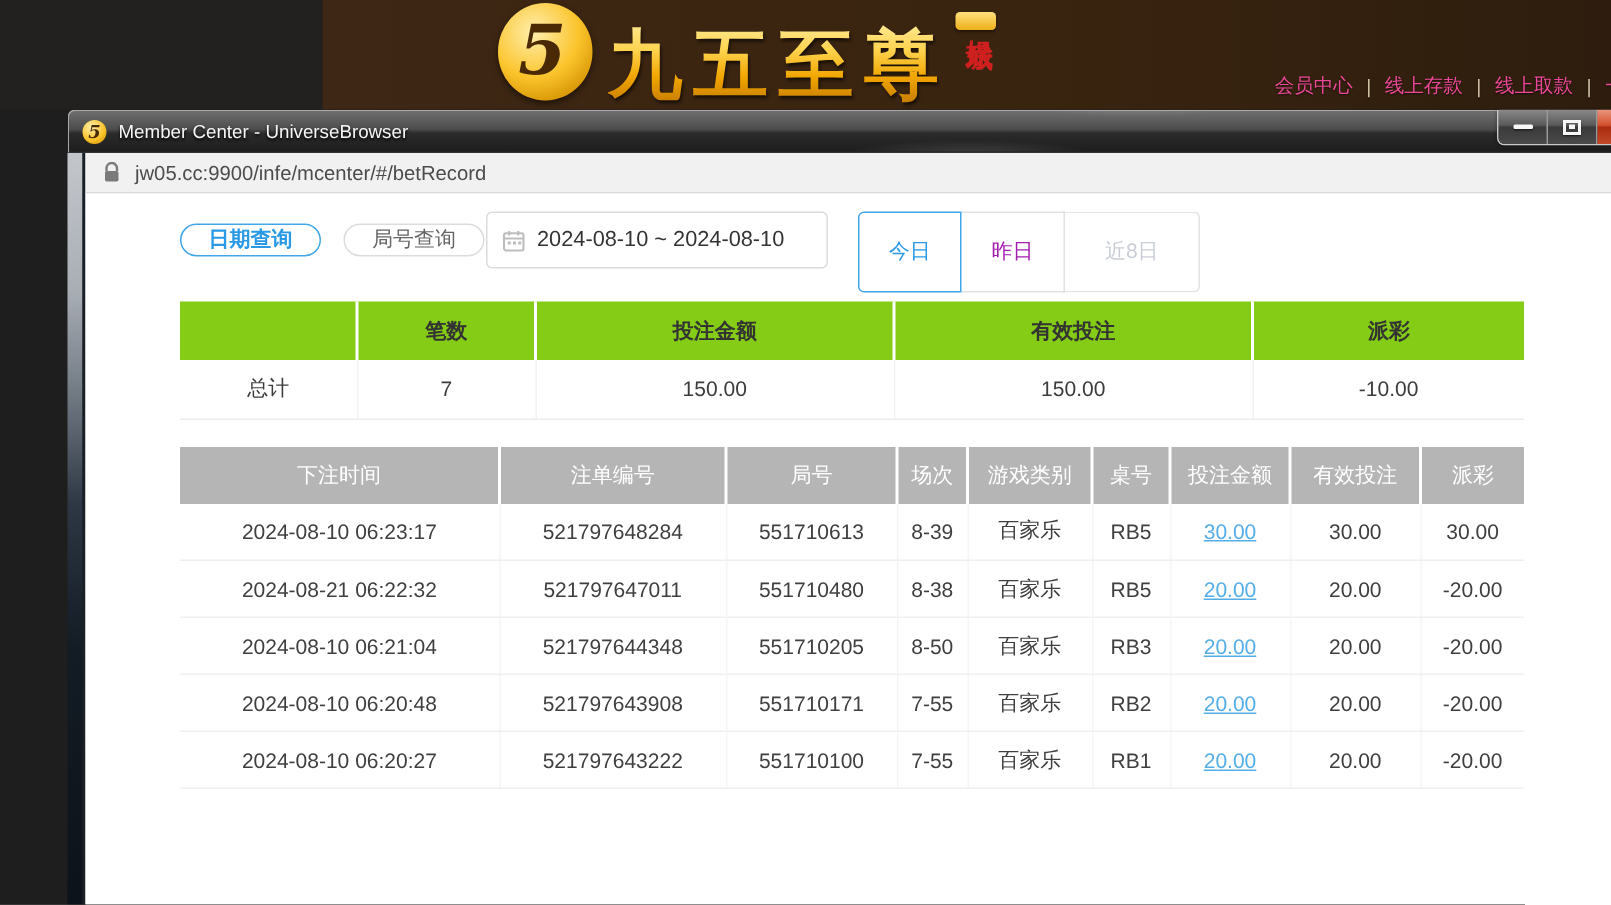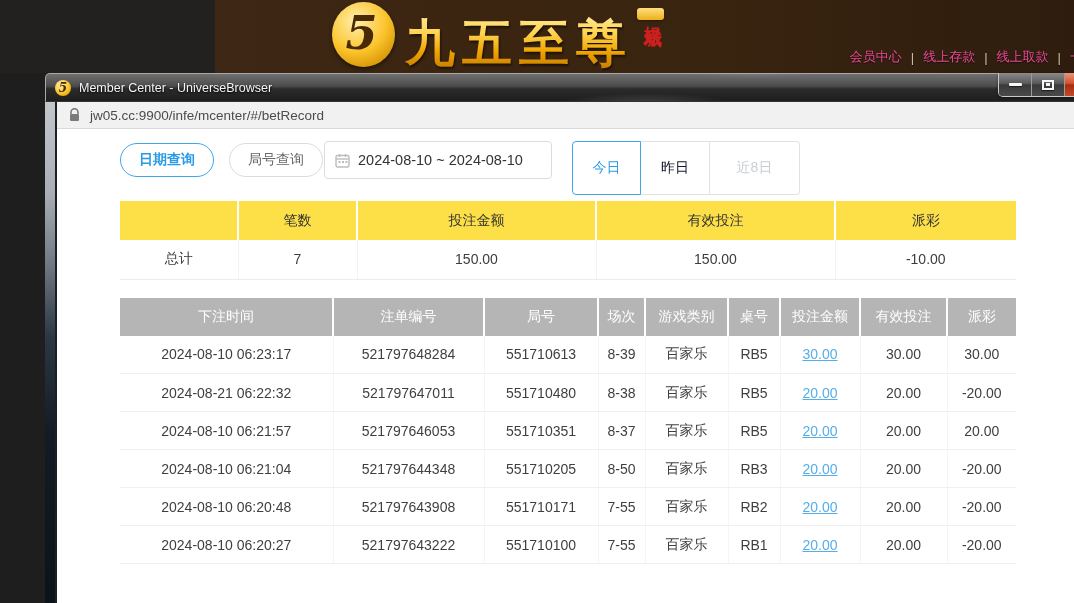--- a/index.html
+++ b/index.html
@@ -71,40 +71,40 @@
   .win-content { flex:1; background:#fff; display:flex; flex-direction:column; min-width:0; }
 
   .urlbar { height:27px; flex:0 0 auto; background:#f1f1f1; border-bottom:1px solid #d9d9d9;
             display:flex; align-items:center; padding-left:12px; gap:10px; }
   .url-text { color:#4c4c4c; font-size:13.5px; }
 
   .page { flex:1; background:#fff; padding:12px 0 0 63px; }
 
   
   .filters { display:flex; align-items:center; }
-  .pill { height:34px; padding:0 18px; border-radius:17px; background:#fff; font-size:14px;
+  .pill { height:22px; padding:0 18px; border-radius:17px; background:#fff; font-size:14px;
           display:flex; align-items:center; cursor:pointer; }
   .pill.active { border:1px solid #41a7e8; color:#2a9ae6; font-weight:bold; }
   .pill.inactive { border:1px solid #dcdcdc; color:#666; margin-left:15px; }
   .datebox { margin-left:1px; width:228px; height:38px; border:1px solid #dcdcdc; border-radius:4px;
              display:flex; align-items:center; padding-left:10px; gap:8px; cursor:pointer; }
   .datebox .date-text { color:#333; font-size:14.5px; }
   .seg { margin-left:20px; display:flex; height:38px; }
   .seg-btn { height:54px; display:flex; align-items:center; justify-content:center; font-size:14px;
              background:#fff; border:1px solid #e2e2e2; cursor:pointer; }
   .seg-btn.today { width:69px; border:1px solid #41a7e8; color:#2a9ae6; border-radius:4px 0 0 4px; z-index:2; }
-  .seg-btn.mid { width:69px; border-left:none; color:#0f172a; }
+  .seg-btn.mid { width:69px; border-left:none; color:#a21caf; }
   .seg-btn.last { width:90px; border-left:none; color:#c9ced6; border-radius:0 4px 4px 0; }
   .search-btn { margin-left:10px; width:78px; height:36px; border:none; border-radius:4px;
                 background:#54b5eb; color:#fff; font-size:14.5px; cursor:pointer; }
 
   
   table { border-collapse:collapse; table-layout:fixed; width:896px; font-size:14px; }
   .summary-table { margin-top:22px; }
-  .summary-table th { height:39px; background:#fde047; color:#333; font-weight:normal;
+  .summary-table th { height:39px; background:#84cc16; color:#333; font-weight:bold;
                       border-right:2px solid #fff; }
   .summary-table th:last-child { border-right:none; }
   .summary-table td { height:39px; background:#fff; text-align:center; color:#3c3c3c;
                       border-bottom:1px solid #ececec; border-right:1px solid #f3f3f3; }
   .summary-table td:last-child { border-right:none; }
 
   .main-table { margin-top:18px; }
   .main-table th { height:38px; background:#b5b5b5; color:#fff; font-weight:normal;
                    border-right:2px solid #fff; }
   .main-table th:last-child { border-right:none; }
@@ -266,31 +266,20 @@
                 <td>521797647011</td>
                 <td>551710480</td>
                 <td>8-38</td>
                 <td>百家乐</td>
                 <td>RB5</td>
                 <td><a class="bet-link">20.00</a></td>
                 <td>20.00</td>
                 <td class="neg">-20.00</td>
               </tr>
               <tr>
-                <td>2024-08-10 06:21:57</td>
-                <td>521797646053</td>
-                <td>551710351</td>
-                <td>8-37</td>
-                <td>百家乐</td>
-                <td>RB5</td>
-                <td><a class="bet-link">20.00</a></td>
-                <td>20.00</td>
-                <td>20.00</td>
-              </tr>
-              <tr>
                 <td>2024-08-10 06:21:04</td>
                 <td>521797644348</td>
                 <td>551710205</td>
                 <td>8-50</td>
                 <td>百家乐</td>
                 <td>RB3</td>
                 <td><a class="bet-link">20.00</a></td>
                 <td>20.00</td>
                 <td class="neg">-20.00</td>
               </tr>

